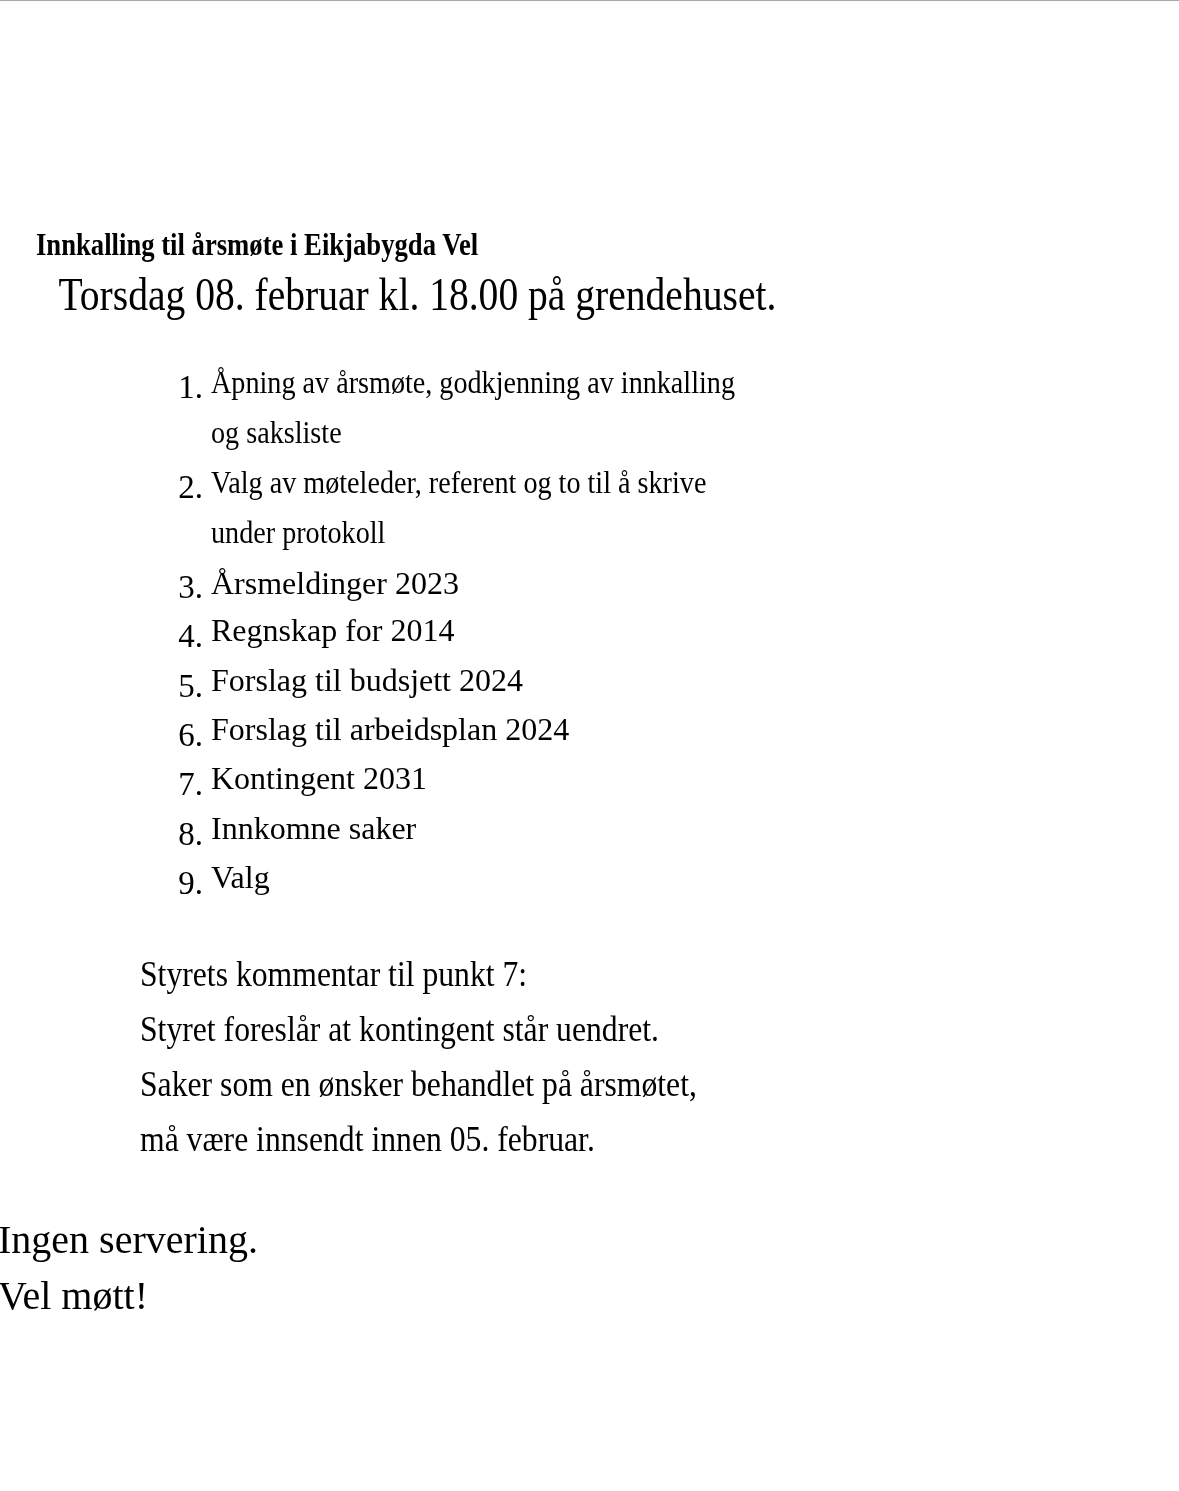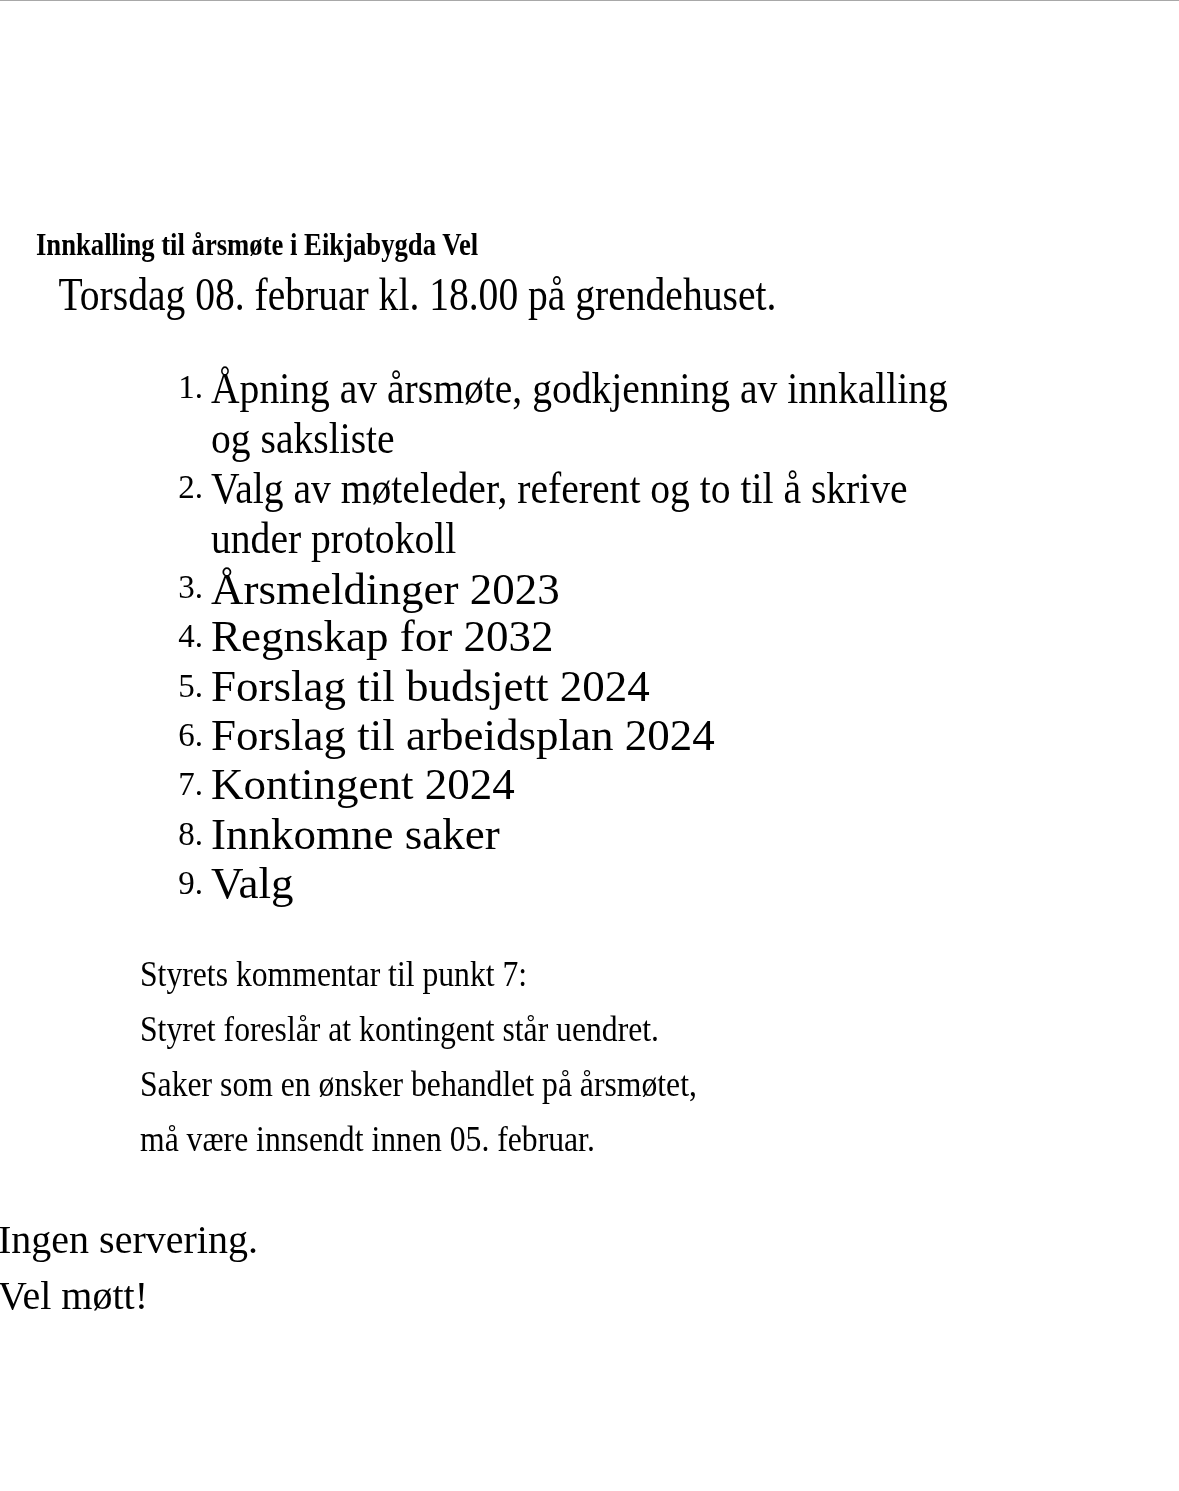--- a/index.html
+++ b/index.html
@@ -51,21 +51,21 @@
       font-size: 46px;
     }
     .agenda-num {
       position: absolute;
       font-size: 33px;
       text-align: right;
       width: 40px;
     }
     .agenda-text {
       position: absolute;
-      font-size: 45px;
+      font-size: 32px;
       left: 211px;
     }
     .comment {
       left: 140px;
       font-size: 36px;
     }
     .closing {
       font-size: 40px;
     }
   </style>
@@ -96,36 +96,36 @@
     <span class="line agenda-text" style="top:516px;"><span class="condensed-left">under protokoll</span></span>
   </div>
 
   <div>
     <span class="line agenda-num" style="left:163px; top:571px;">3.</span>
     <span class="line agenda-text" style="top:567px;">Årsmeldinger 2023</span>
   </div>
 
   <div>
     <span class="line agenda-num" style="left:163px; top:620px;">4.</span>
-    <span class="line agenda-text" style="top:614px;">Regnskap for 2032</span>
+    <span class="line agenda-text" style="top:614px;">Regnskap for 2014</span>
   </div>
 
   <div>
     <span class="line agenda-num" style="left:163px; top:670px;">5.</span>
     <span class="line agenda-text" style="top:664px;text-align:center;">Forslag til budsjett 2024</span>
   </div>
 
   <div>
     <span class="line agenda-num" style="left:163px; top:719px;">6.</span>
     <span class="line agenda-text" style="top:713px;">Forslag til arbeidsplan 2024</span>
   </div>
 
   <div>
     <span class="line agenda-num" style="left:163px; top:768px;">7.</span>
-    <span class="line agenda-text" style="top:762px;">Kontingent 2024</span>
+    <span class="line agenda-text" style="top:762px;">Kontingent 2031</span>
   </div>
 
   <div>
     <span class="line agenda-num" style="left:163px; top:818px;">8.</span>
     <span class="line agenda-text" style="top:812px;">Innkomne saker</span>
   </div>
 
   <div>
     <span class="line agenda-num" style="left:163px; top:867px;">9.</span>
     <span class="line agenda-text" style="top:861px;">Valg</span>

